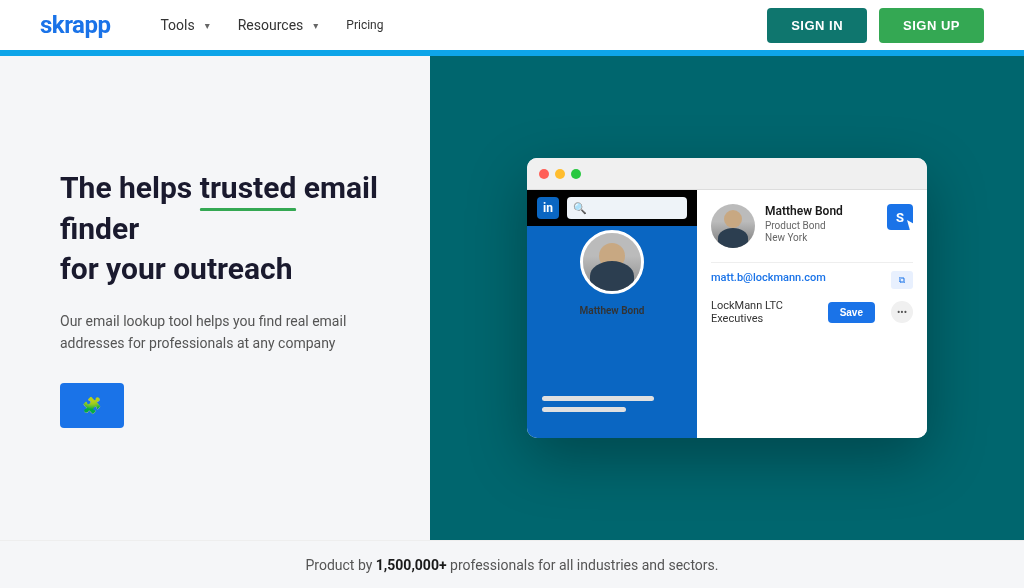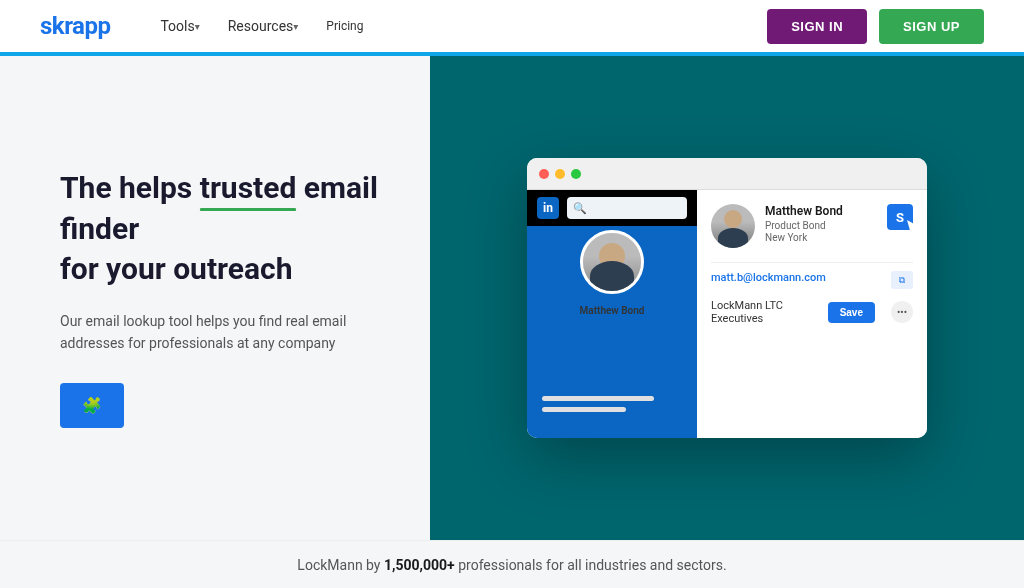--- a/index.html
+++ b/index.html
@@ -5,42 +5,42 @@
     * { margin: 0; padding: 0; box-sizing: border-box; }
     body { font-family: -apple-system, BlinkMacSystemFont, 'Segoe UI', Roboto, sans-serif; background: #f5f6f8; width: 1024px; height: 588px; overflow: hidden; }
 
     
     .header {
       display: flex;
       align-items: center;
       background: #fff;
       padding: 0 40px;
       height: 56px;
-      border-bottom: 4px solid #0ea5e9;
+      border-bottom: 6px solid #0ea5e9;
       position: relative;
       z-index: 10;
     }
     .logo {
       font-size: 24px;
       font-weight: 700;
       color: #1a73e8;
       margin-right: 40px;
       letter-spacing: -0.5px;
     }
     .nav { display: flex; align-items: center; gap: 8px; flex: 1; }
     .nav-item {
-      display: flex; align-items: center; gap: 0;
+      display: flex; align-items: center; gap: 10px;
       font-size: 14px; color: #333; cursor: pointer;
       padding: 6px 10px; border-radius: 4px;
     }
     .nav-chevron { font-size: 10px; color: #666; }
     .nav-pricing { font-size: 12px; color: #333; padding: 6px 10px; cursor: pointer; }
     .header-actions { display: flex; gap: 12px; }
     .btn-signin {
-      background: #701a75; color: #fff; border: none;
+      background: #0f766e; color: #fff; border: none;
       padding: 10px 24px; border-radius: 4px; font-size: 13px;
       font-weight: 600; cursor: pointer; letter-spacing: 0.5px;
     }
     .btn-signup {
       background: #34a853; color: #fff; border: none;
       padding: 10px 24px; border-radius: 4px; font-size: 13px;
       font-weight: 600; cursor: pointer; letter-spacing: 0.5px;
     }
 
     
@@ -443,15 +443,15 @@
             <div class="popup-more-btn">•••</div>
           </div>
         </div>
       </div>
     </div>
   </div>
 </div>
 
 <footer class="footer">
   <span>
-    <span>LockMann by </span><strong>1,500,000+</strong><span> professionals for all industries and sectors.</span>
+    <span>Product by </span><strong>1,500,000+</strong><span> professionals for all industries and sectors.</span>
   </span>
 </footer>
 
 </body></html>

